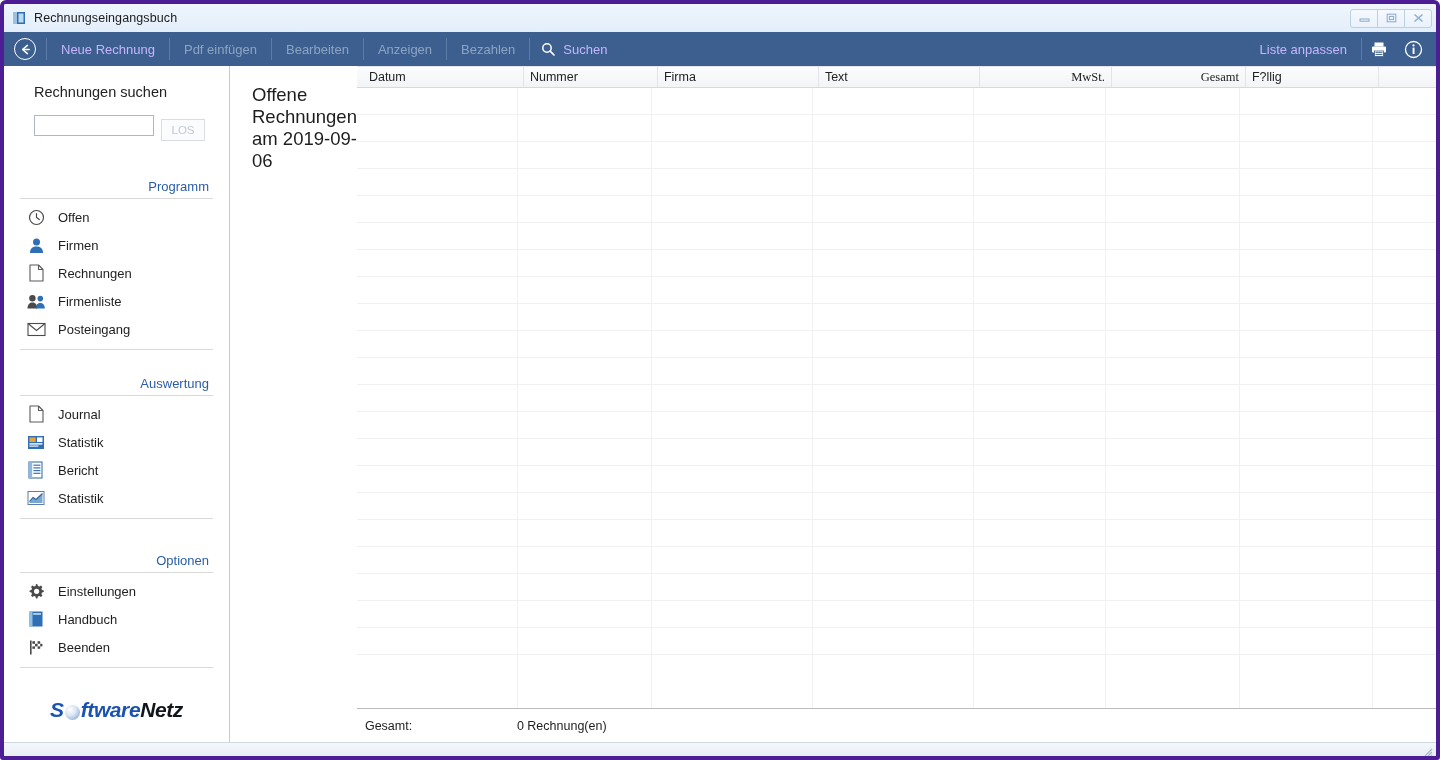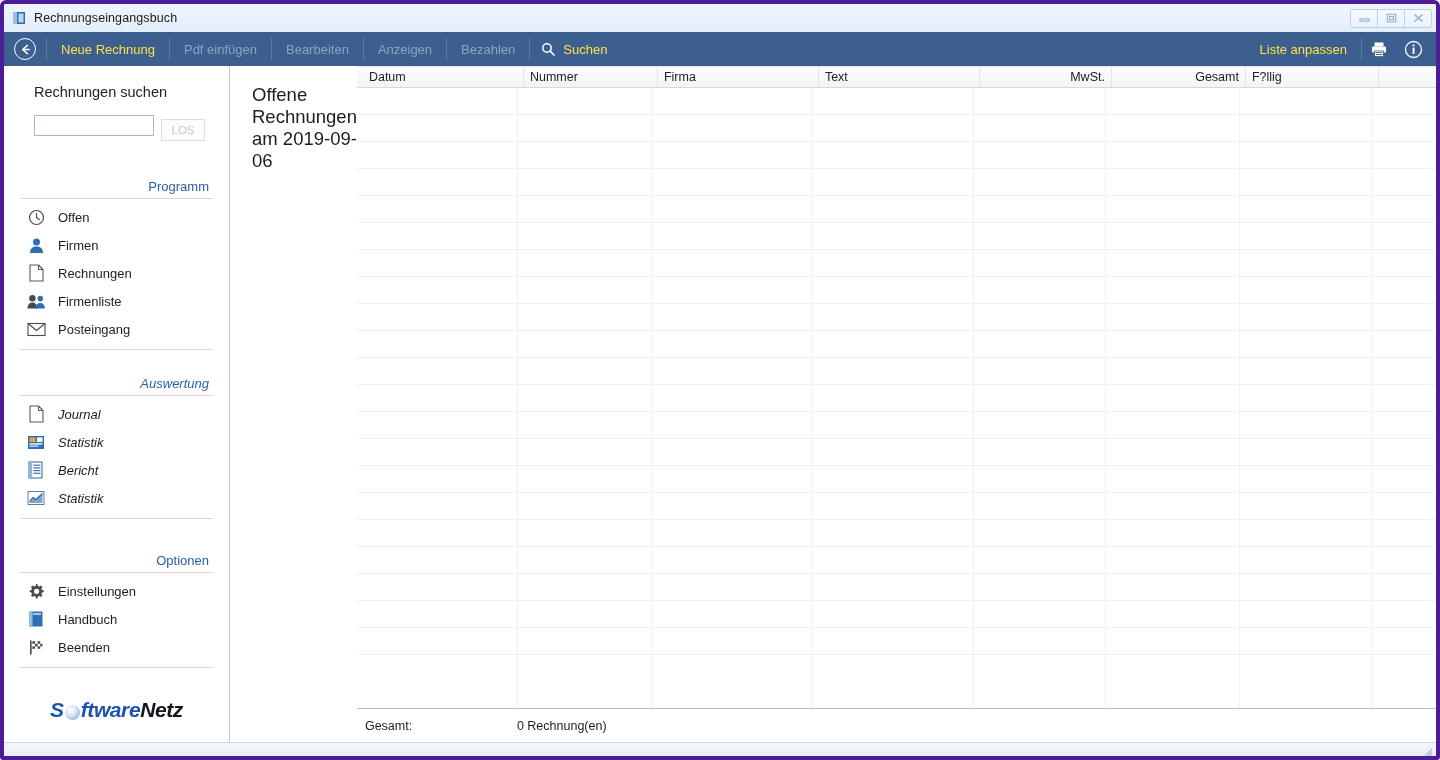--- a/index.html
+++ b/index.html
@@ -55,21 +55,21 @@
   .tb-back {
     width: 22px; height: 22px; border-radius: 50%;
     border: 1.6px solid #ffffff;
     display: flex; align-items: center; justify-content: center;
     flex: 0 0 22px;
     margin-right: 10px;
   }
   .tb-sep { width: 1px; height: 22px; background: #5b7aa6; margin: 0 0px; flex: 0 0 1px; }
   .tb-item {
     padding: 0 14px; height: 34px; display: flex; align-items: center;
-    white-space: nowrap; font-size: 13px; color: #fde047;
+    white-space: nowrap; font-size: 13px; color: #c4b5fd;
   }
   .tb-item.disabled { color: #8ba4c4; }
   .tb-item.with-icon { padding-left: 11px; }
   .tb-spacer { flex: 1 1 auto; }
   .tb-right { display: flex; align-items: center; }
   .tb-icon-btn { width: 34px; height: 34px; display:flex; align-items:center; justify-content:center; }
 
   
   .body { flex: 1 1 auto; display: flex; min-height: 0; background: #ffffff; }
 
@@ -105,21 +105,21 @@
   .sb-rule { height: 1px; background: #d9d9d9; margin-bottom: 4px; }
   .sb-rule.bottom { margin-top: 6px; }
   .sb-item {
     display: flex; align-items: center; height: 28px;
     font-size: 13px; color: #1e1e1e;
     padding-left: 6px;
   }
   .sb-ico { width: 20px; height: 20px; flex: 0 0 20px; margin-right: 12px; display:flex; align-items:center; justify-content:center; }
   .sb-group { margin-top: 0; }
   .grp-programm { margin-top: 38px; }
-  .grp-auswertung { margin-top: 26px; font-style: italic; }
+  .grp-auswertung { margin-top: 26px; }
   .grp-optionen { margin-top: 34px; }
   .logo-wrap { margin-top: 30px; display: flex; justify-content: center; }
   .logo {
     font-family: "Liberation Sans", sans-serif;
     font-weight: bold; font-style: italic; font-size: 21px;
     letter-spacing: -0.4px; display: flex; align-items: center;
   }
   .logo .blue { color: #1a52b0; }
   .logo .dark { color: #12161c; }
   .logo .ball {
@@ -141,21 +141,21 @@
     border-top: 1px solid #e4e6e9;
     border-bottom: 1px solid #d6d8db;
     font-size: 12.5px; color: #222;
   }
   .gh {
     display: flex; align-items: center; height: 100%;
     border-right: 1px solid #e2e4e7;
     padding: 0 6px;
     overflow: hidden; white-space: nowrap;
   }
-  .gh.right { justify-content: flex-end; }
+  .gh.right { justify-content: flex-end; font-family: Liberation Serif, serif; }
   .grid-body { flex: 1 1 auto; position: relative; overflow: hidden; background: #fff; }
   .row-lines { position: absolute; inset: 0; }
   .rline { height: 27px; border-bottom: 1px solid #f0f0f0; }
   .col-lines { position: absolute; inset: 0; display: flex; pointer-events: none; }
   .cl { border-right: 1px solid #f1f1f1; height: 100%; }
   .grid-foot {
     flex: 0 0 34px; height: 34px;
     border-top: 1px solid #bcbcbc;
     display: flex; align-items: center;
     font-size: 12.5px; color: #1d1d1d;

